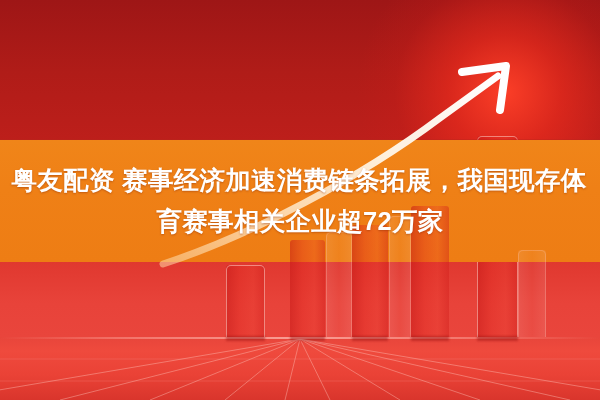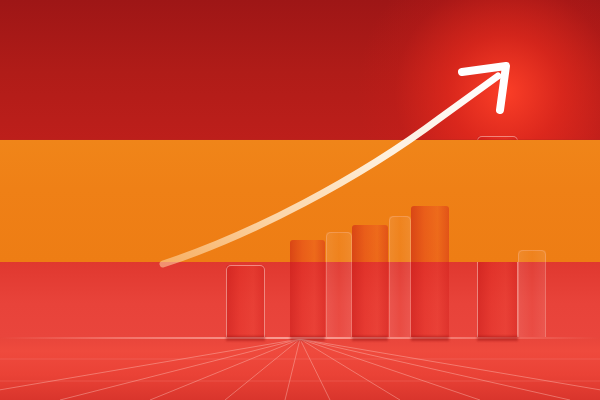--- a/index.html
+++ b/index.html
@@ -223,14 +223,18 @@
           <stop offset="28%" stop-color="#ffe9c9" stop-opacity=".80"></stop>
           <stop offset="62%" stop-color="#fff6e8" stop-opacity=".95"></stop>
           <stop offset="100%" stop-color="#ffffff" stop-opacity="1"></stop>
         </linearGradient>
       </defs>
       <path d="M163,264 C250,236 360,178 440,118 L498,76" fill="none" stroke="url(#arrowGrad)" stroke-width="7" stroke-linecap="round"></path>
       <path d="M462,72 L506,66 L500,110" fill="none" stroke="#ffffff" stroke-width="8" stroke-linecap="round" stroke-linejoin="round"></path>
     </svg>
   </div>
 
+  <div class="headline">
+    <div class="headline-line l1">粤友配资 赛事经济加速消费链条拓展，我国现存体</div>
+    <div class="headline-line l2">育赛事相关企业超72万家</div>
+  </div>
 
 </div>
 
 </body></html>

